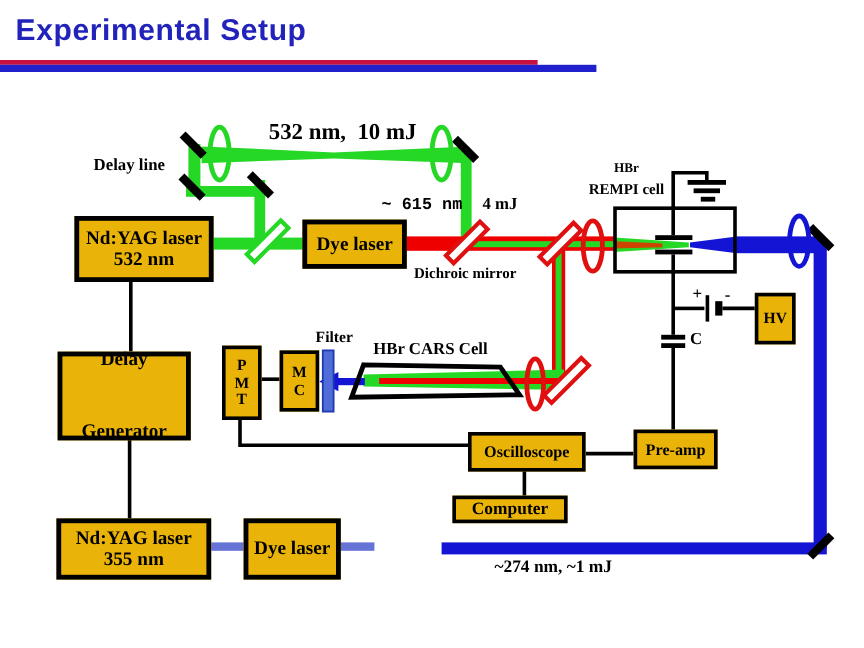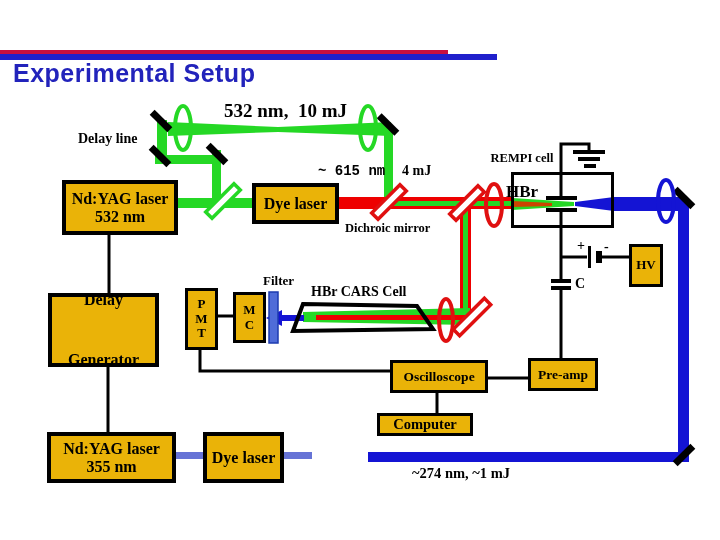--- a/index.html
+++ b/index.html
@@ -1,19 +1,19 @@
 <!DOCTYPE html>
 <html><head>
 <meta charset="utf-8">
 <style>
   html,body{margin:0;padding:0;background:#fff;}
   .stage{position:relative;width:720px;height:540px;background:#ffffff;overflow:hidden;
          font-family:"Liberation Serif", serif;}
   .title{position:absolute;left:13px;top:11px;font-family:"Liberation Sans",sans-serif;
-         font-weight:bold;font-size:25px;color:#2223bb;letter-spacing:0.5px;margin-top:48px;}
+         font-weight:bold;font-size:25px;color:#2223bb;letter-spacing:0.5px;}
   .bar{position:absolute;left:0;}
   .bar-red{top:50px;width:448px;height:4px;background:#c81040;}
   .bar-blue{top:54px;width:497px;height:6px;background:#2020cc;}
   svg.diagram{position:absolute;left:0;top:0;z-index:1;}
   .box{position:absolute;box-sizing:border-box;background:#eab308;border:3px solid #000;
        display:flex;flex-direction:column;align-items:center;justify-content:center;
        font-weight:bold;color:#000;text-align:center;z-index:2;line-height:1.12;}
   .b4{border-width:4px;}
   .transparent{background:transparent;}
   .lbl{position:absolute;font-weight:bold;color:#000;white-space:pre;z-index:3;}
@@ -158,21 +158,21 @@
     <div>355 nm</div>
   </div>
   <div class="box b4" style="left:203px;top:432px;width:81px;height:51px;font-size:16px;">
     <div>Dye laser</div>
   </div>
 
   <div class="lbl" style="left:224px;top:100px;font-size:19px;">532 nm,  10 mJ</div>
   <div class="lbl" style="left:78px;top:131px;font-size:14px;">Delay line</div>
   <div class="lbl" style="left:318px;top:163px;font-size:14px;font-family:Liberation Mono, monospace;">~ 615 nm</div>
   <div class="lbl" style="left:402px;top:163px;font-size:14px;">4 mJ</div>
-  <div class="lbl ctr" style="left:487px;top:134px;width:70px;font-size:17px;margin-top:48px;">HBr</div>
+  <div class="lbl ctr" style="left:487px;top:134px;width:70px;font-size:11px;">HBr</div>
   <div class="lbl ctr" style="left:484px;top:151px;width:76px;font-size:12.5px;">REMPI cell</div>
   <div class="lbl" style="left:345px;top:221px;font-size:12.5px;">Dichroic mirror</div>
   <div class="lbl" style="left:263px;top:273px;font-size:13px;">Filter</div>
   <div class="lbl" style="left:311px;top:284px;font-size:14px;">HBr CARS Cell</div>
   <div class="lbl" style="left:577px;top:238px;font-size:14px;">+</div>
   <div class="lbl" style="left:604px;top:239px;font-size:14px;">-</div>
   <div class="lbl" style="left:575px;top:276px;font-size:14px;">C</div>
   <div class="lbl" style="left:412px;top:465px;font-size:14.5px;">~274 nm, ~1 mJ</div>
 
 </div>

